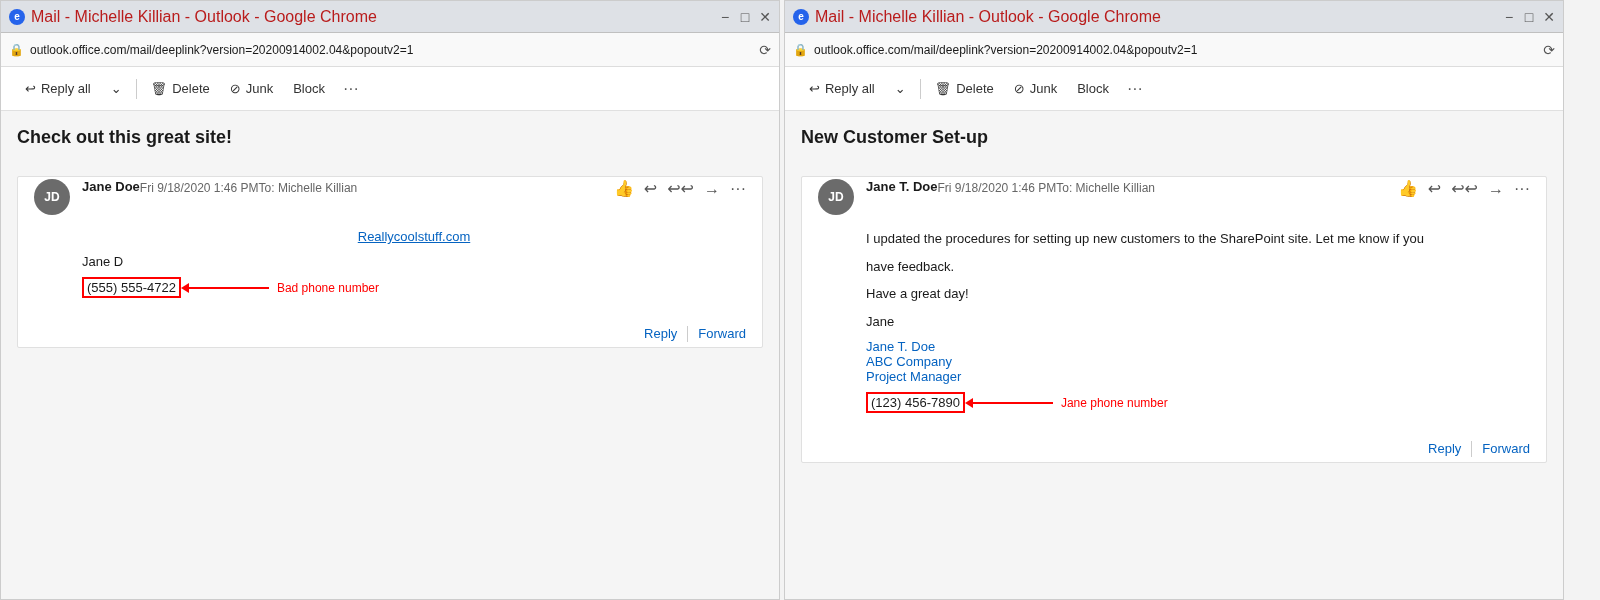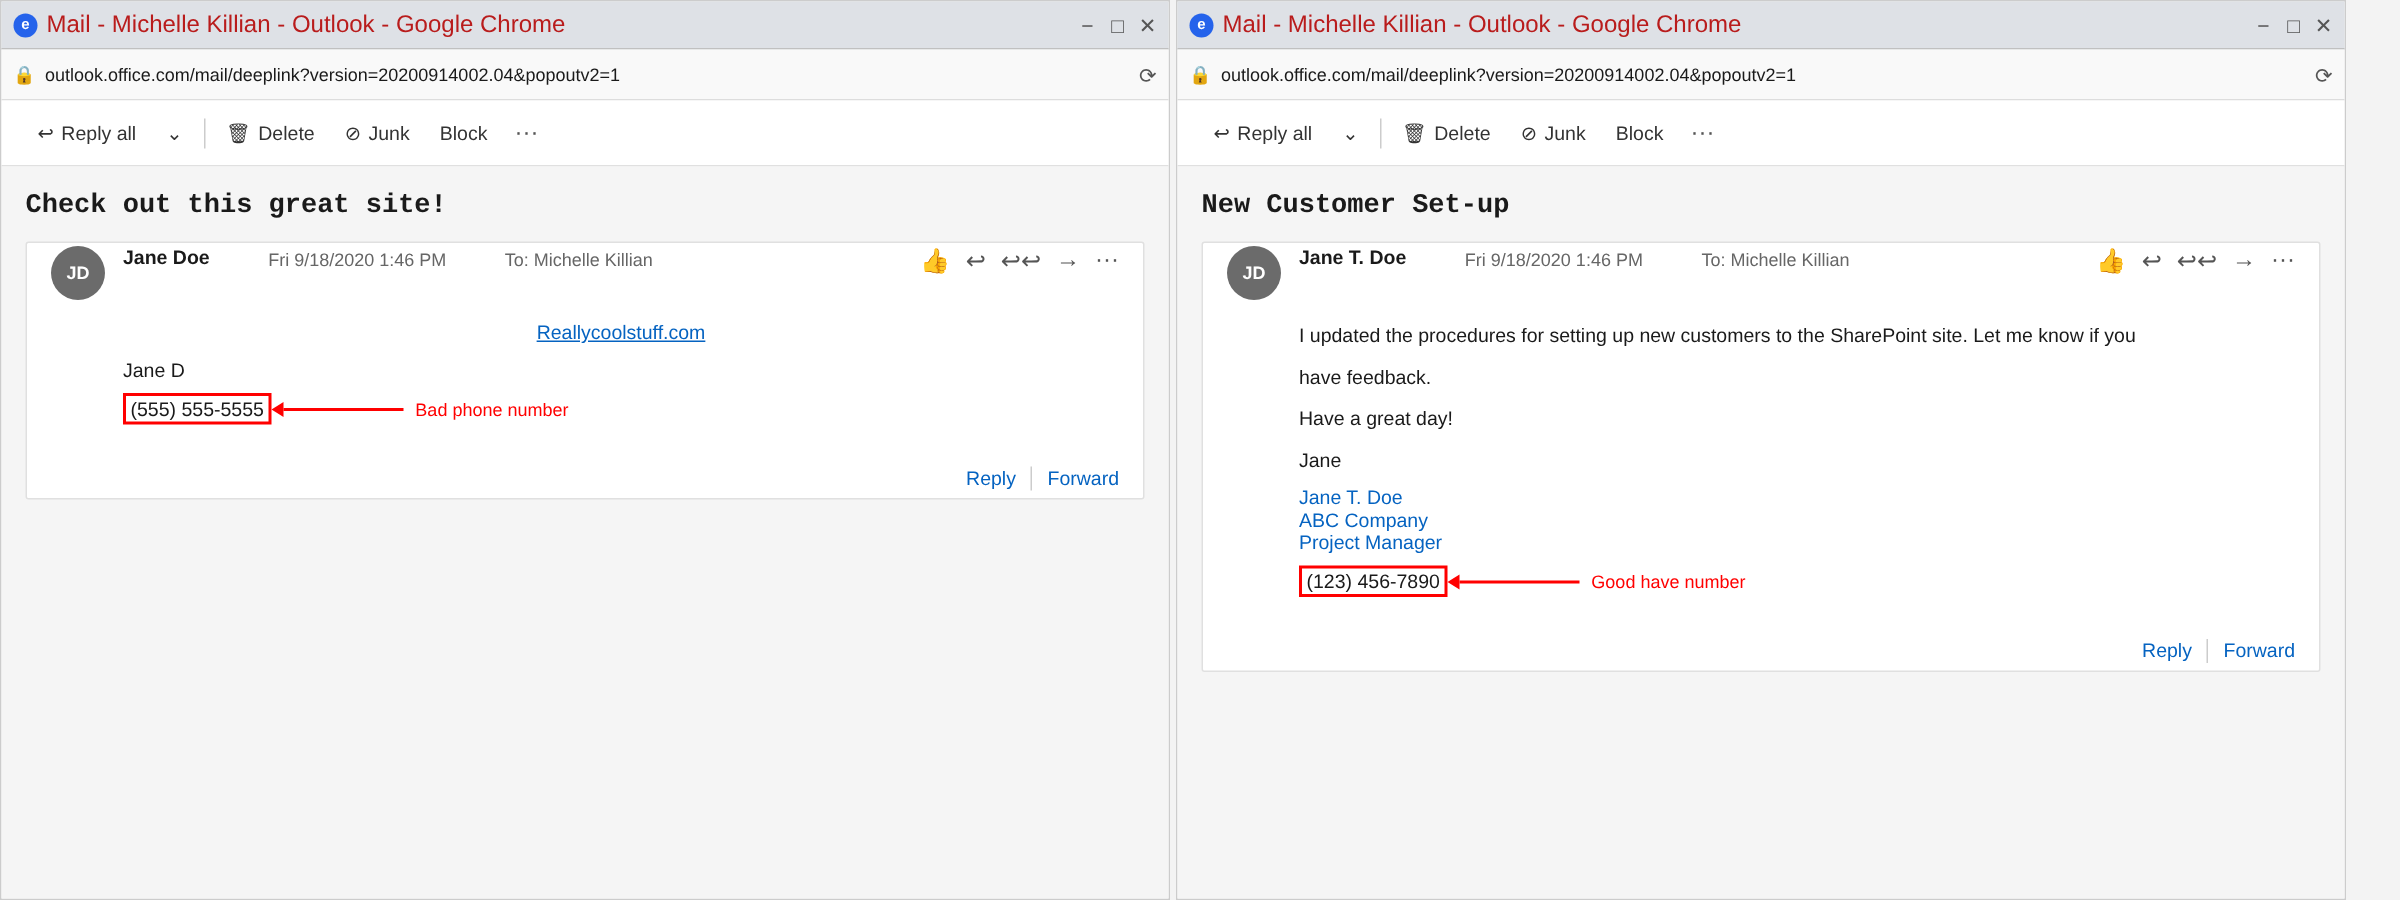--- a/index.html
+++ b/index.html
@@ -151,22 +151,21 @@
       flex: 1;
       background: #f5f5f5;
       padding: 16px;
       overflow-y: auto;
     }
 
     .email-subject {
       font-size: 18px;
       font-weight: 600;
       color: #1a1a1a;
-      margin-bottom: 14px;
-      font-family: Liberation Mono, monospace;
+      margin-bottom: 28px;
     }
 
     .email-card {
       background: #fff;
       border: 1px solid #e0e0e0;
       border-radius: 2px;
       padding: 2px 16px;
     }
 
     .email-header {
@@ -204,21 +203,20 @@
     .sender-name {
       font-size: 13px;
       font-weight: 600;
       color: #1a1a1a;
     }
 
     .sender-meta {
       font-size: 12px;
       color: #666;
       margin-top: 2px;
-      margin-left: 39px;
     }
 
     .email-actions {
       display: flex;
       align-items: center;
       gap: 10px;
       color: #555;
       font-size: 16px;
     }
 
@@ -392,21 +390,21 @@
           <span class="action-icon">···</span>
         </div>
       </div>
 
       <div class="email-body">
         <a class="email-link">Reallycoolstuff.com</a>
 
         <div class="signature-name">Jane D</div>
 
         <div class="annotation-container">
-          <span class="phone-box">(555) 555-5555</span>
+          <span class="phone-box">(555) 555-4722</span>
           <div class="arrow-line">
             <div class="arrow-head arrow-left"></div>
             <div class="arrow-line-body"></div>
           </div>
           <span class="annotation-label">Bad phone number</span>
         </div>
 
         <div class="email-footer">
           <button class="footer-btn">Reply</button>
           <div class="footer-divider"></div>
@@ -491,21 +489,21 @@
         <p class="sig-blue">Jane T. Doe</p>
         <p class="sig-blue">ABC Company</p>
         <p class="sig-blue">Project Manager</p>
 
         <div class="annotation-container">
           <span class="phone-box">(123) 456-7890</span>
           <div class="arrow-line">
             <div class="arrow-head arrow-left"></div>
             <div class="arrow-line-body"></div>
           </div>
-          <span class="annotation-label">Good have number</span>
+          <span class="annotation-label">Jane phone number</span>
         </div>
 
         <div class="email-footer">
           <button class="footer-btn">Reply</button>
           <div class="footer-divider"></div>
           <button class="footer-btn">Forward</button>
         </div>
       </div>
     </div>
   </div>

